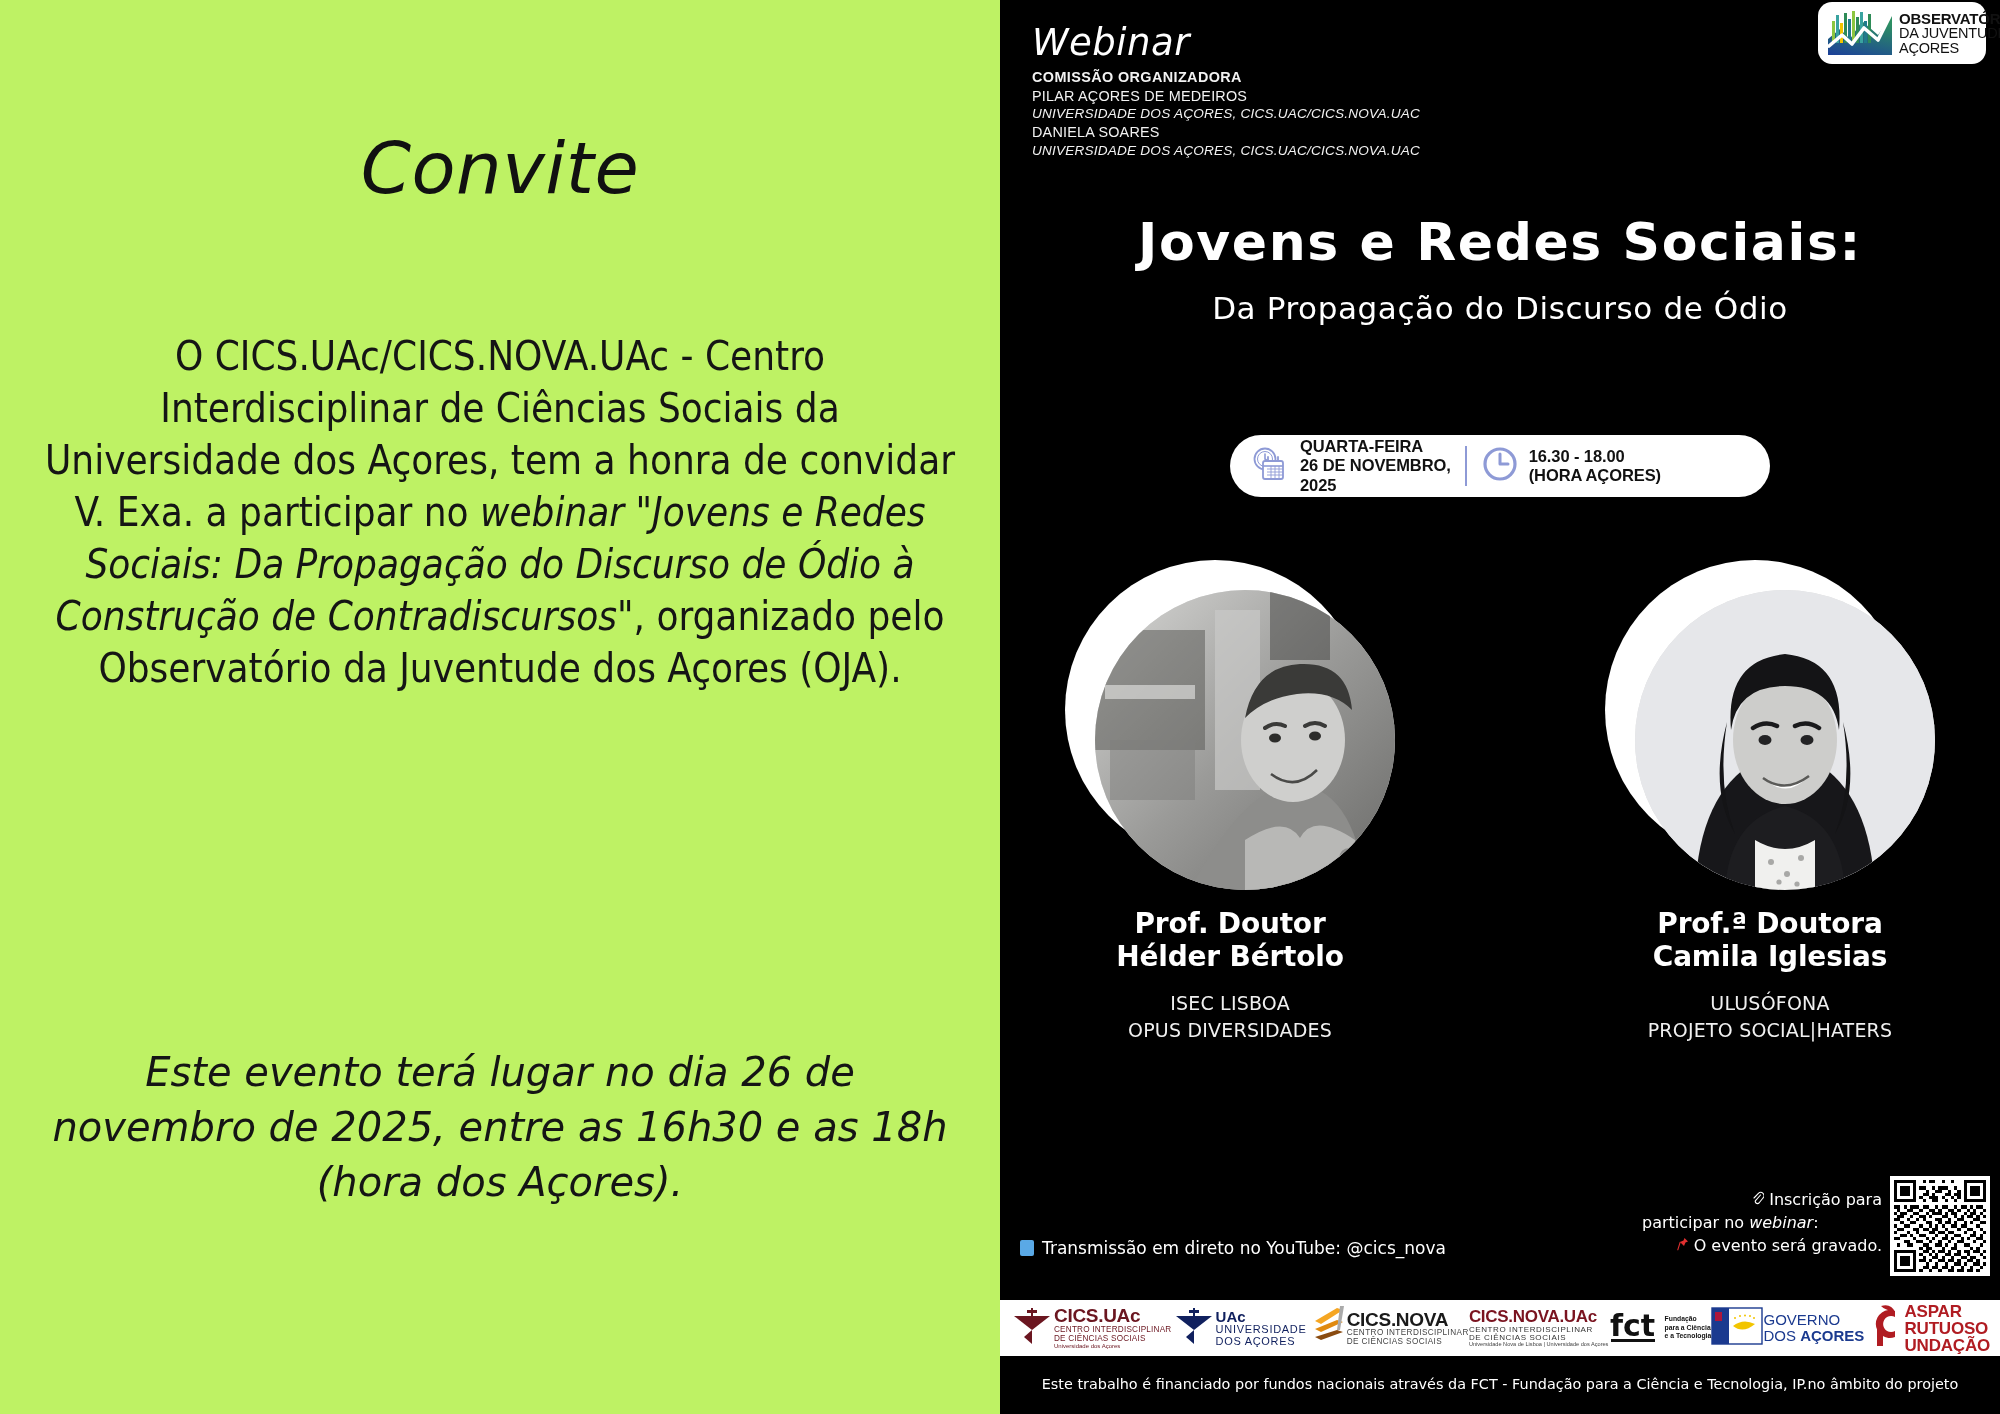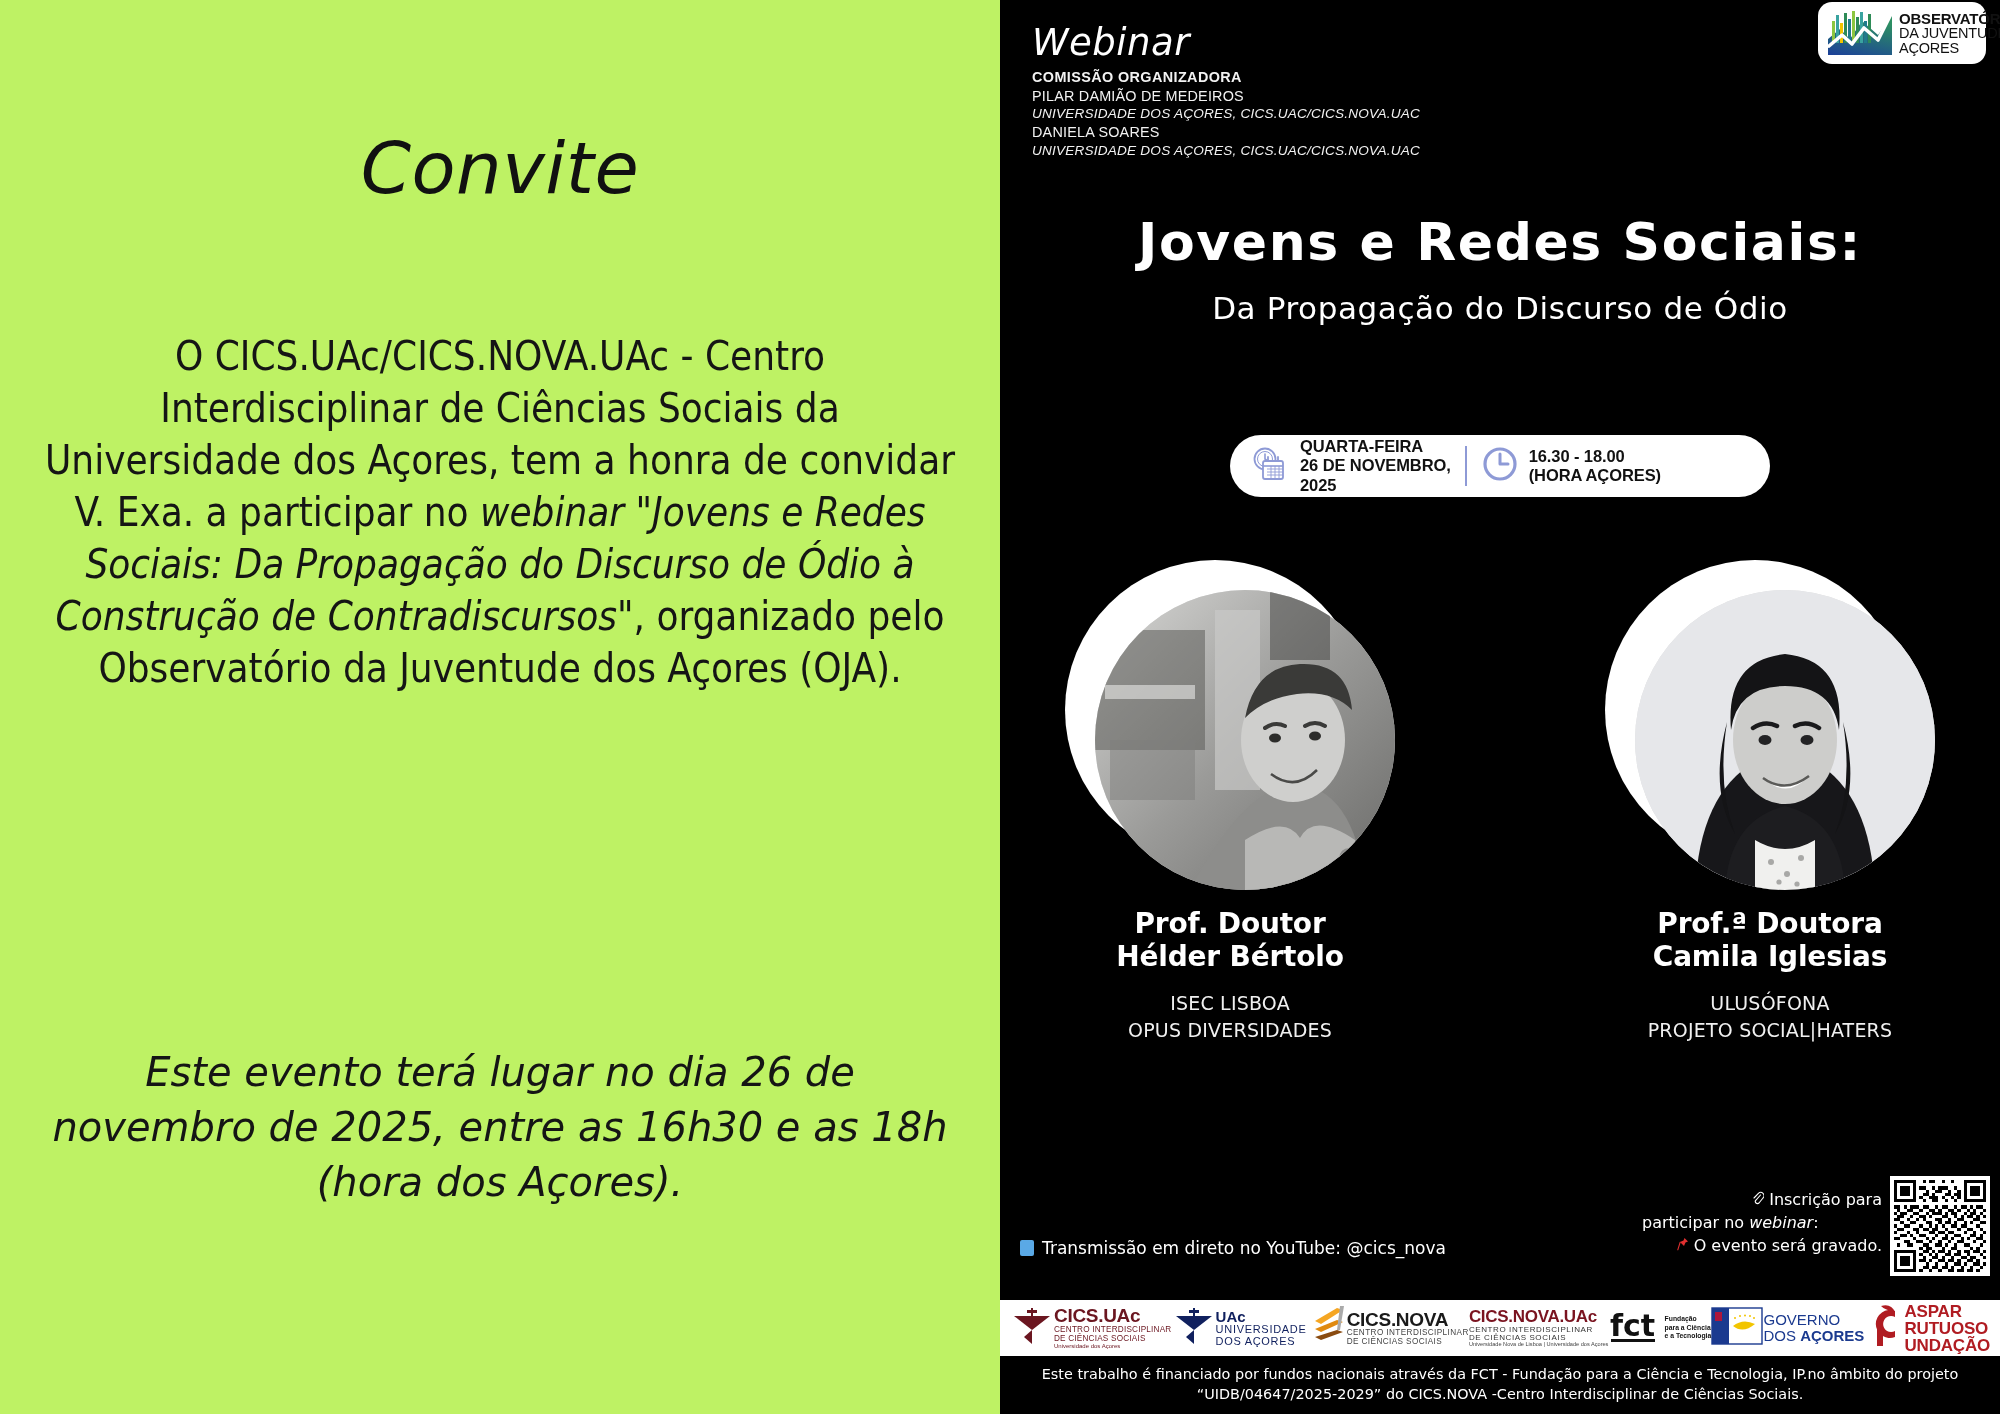--- a/index.html
+++ b/index.html
@@ -122,21 +122,21 @@
 
     <p class="invite-tail">Este evento terá lugar no dia 26 de novembro de 2025, entre as 16h30 e as 18h (hora dos Açores).</p>
   </section>
 
   <section class="poster">
 
     <div class="hdr">
       <div class="hdr-webinar">Webinar</div>
       <div class="hdr-lines">
         <div class="b">COMISSÃO ORGANIZADORA</div>
-        <div>PILAR DAMIÃO DE MEDEIROS</div>
+        <div>PILAR AÇORES DE MEDEIROS</div>
         <div class="i">UNIVERSIDADE DOS AÇORES, CICS.UAC/CICS.NOVA.UAC</div>
         <div>DANIELA SOARES</div>
         <div class="i">UNIVERSIDADE DOS AÇORES, CICS.UAC/CICS.NOVA.UAC</div>
       </div>
     </div>
 
     <div class="oja">
       <div class="oja-mark">
         <svg viewBox="0 0 68 48" width="68" height="48">
           <defs>
@@ -470,18 +470,17 @@
           <div class="gf1">ASPAR</div>
           <div class="gf1">RUTUOSO</div>
           <div class="gf1">UNDAÇÃO</div>
         </span>
       </div>
     </div>
 
     <div class="funding">
       <div>
         <div>Este trabalho é financiado por fundos nacionais através da FCT - Fundação para a Ciência e Tecnologia, IP.no âmbito do projeto</div>
-        <div>“UIDB/04647/2025-2029” do CICS.NOVA -Centro Interdisciplinar de Ciências Sociais.</div>
       </div>
     </div>
 
   </section>
 </div>
 
 </body></html>

